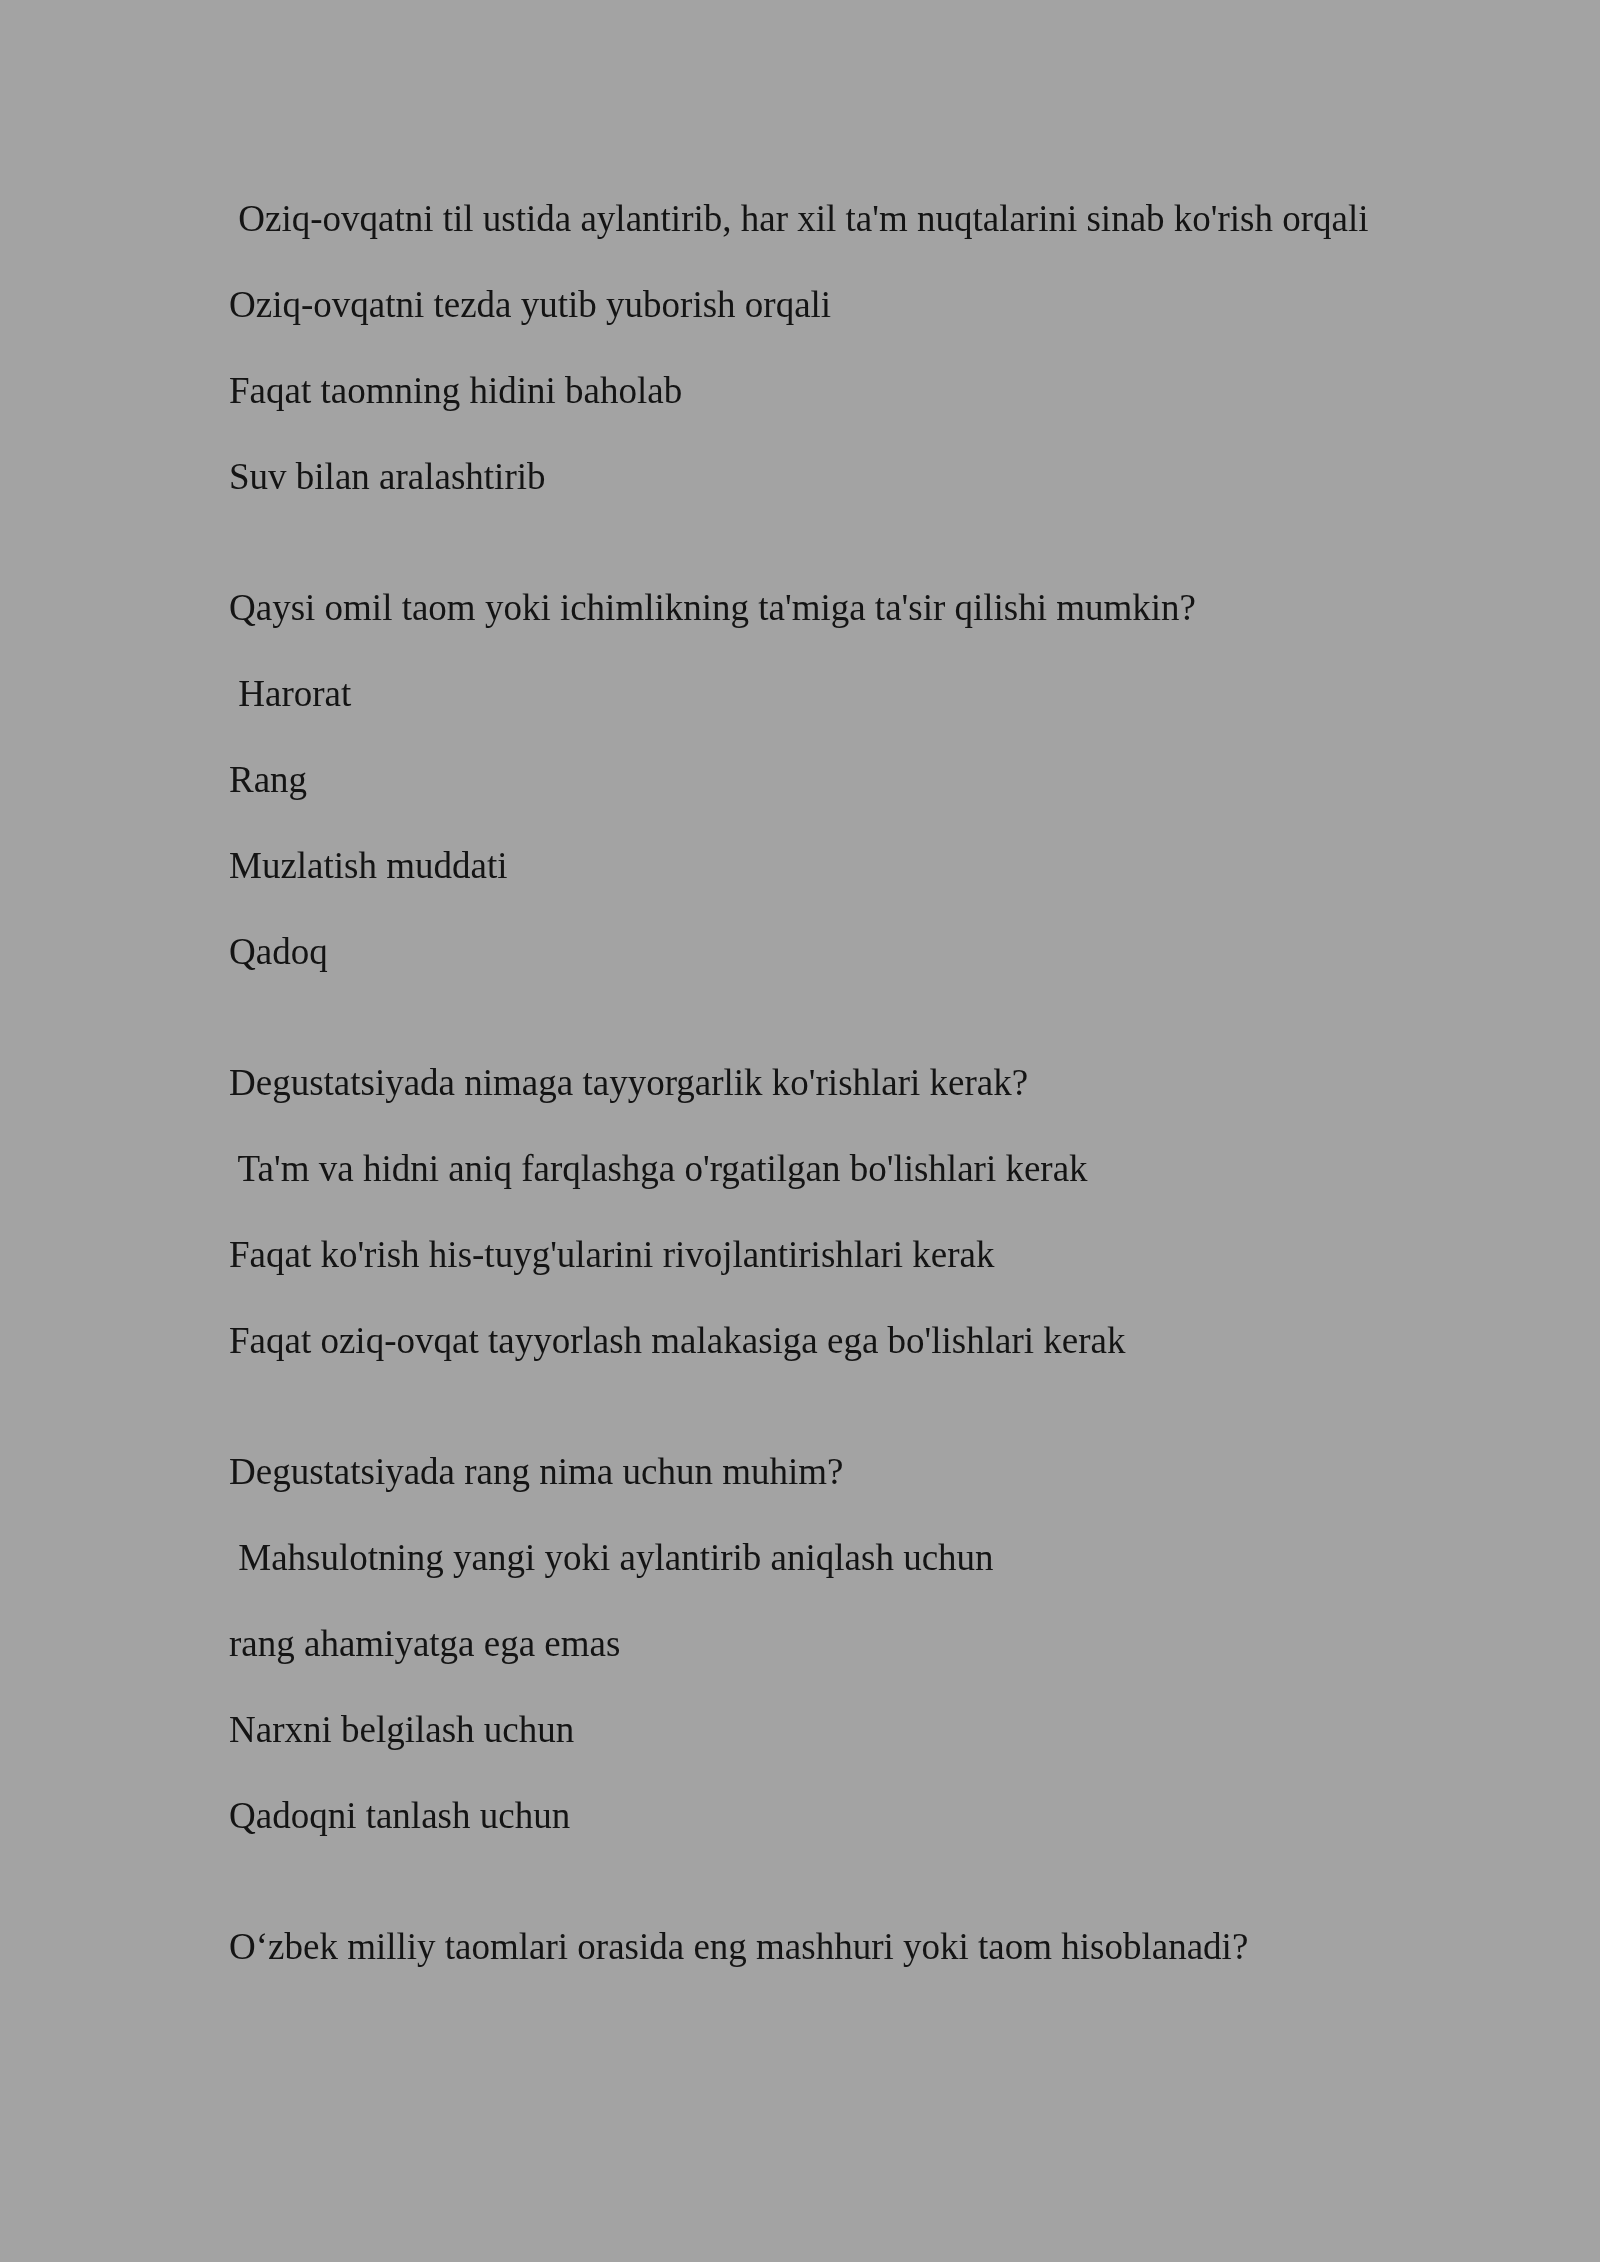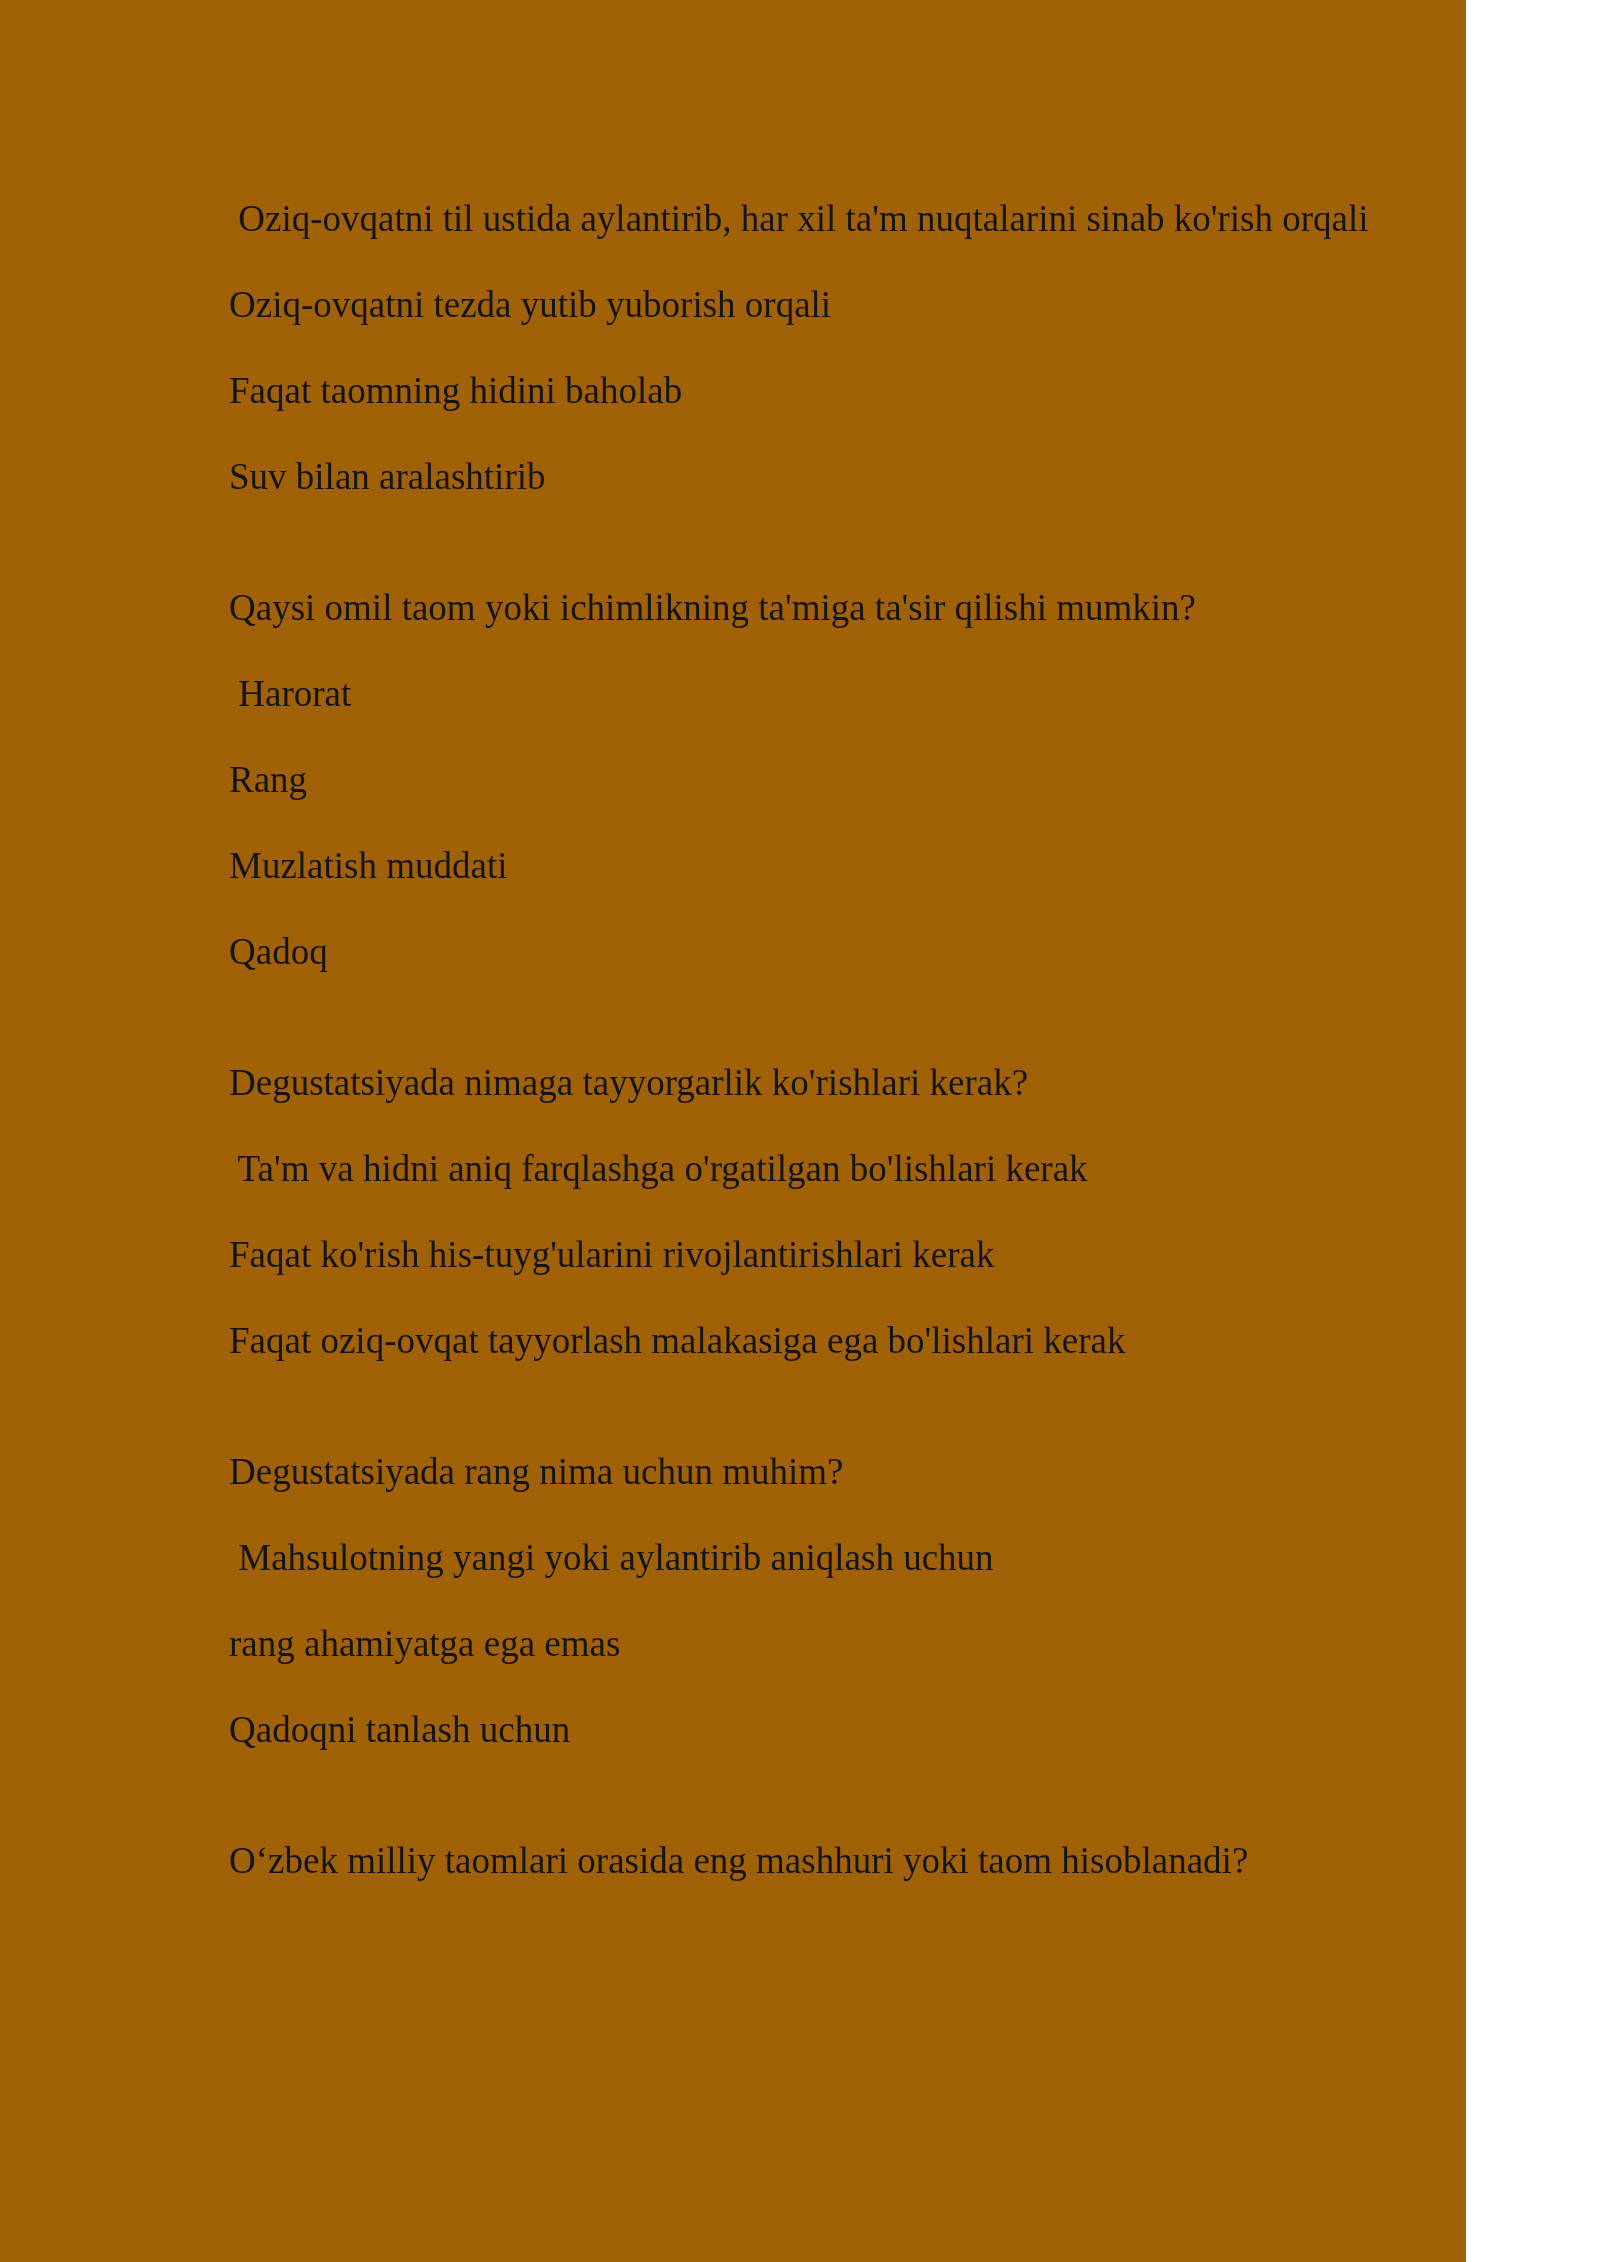--- a/index.html
+++ b/index.html
@@ -2,23 +2,23 @@
 <html><head>
 <meta charset="utf-8">
 <style>
   html, body {
     margin: 0;
     padding: 0;
     background: #ffffff;
   }
   .page {
     position: relative;
-    width: 1466px;
+    width: 1600px;
     height: 2262px;
-    background: #a16207;
+    background: #a3a3a3;
     overflow: hidden;
     font-family: "Liberation Serif", "DejaVu Serif", serif;
   }
   .doc-text {
     position: absolute;
     left: 229px;
     top: 176px;
     width: 1330px;
     color: #141414;
     font-size: 37px;
@@ -47,16 +47,17 @@
     <p class="option">Rang</p>
     <p class="option">Muzlatish muddati</p>
     <p class="option">Qadoq</p>
     <p class="question">Degustatsiyada nimaga tayyorgarlik ko'rishlari kerak?</p>
     <p class="option"> Ta'm va hidni aniq farqlashga o'rgatilgan bo'lishlari kerak</p>
     <p class="option">Faqat ko'rish his-tuyg'ularini rivojlantirishlari kerak</p>
     <p class="option">Faqat oziq-ovqat tayyorlash malakasiga ega bo'lishlari kerak</p>
     <p class="question">Degustatsiyada rang nima uchun muhim?</p>
     <p class="option"> Mahsulotning yangi yoki aylantirib aniqlash uchun</p>
     <p class="option">rang ahamiyatga ega emas</p>
+    <p class="option">Narxni belgilash uchun</p>
     <p class="option">Qadoqni tanlash uchun</p>
     <p class="question">Oʻzbek milliy taomlari orasida eng mashhuri yoki taom hisoblanadi?</p>
   </div>
 </div>
 
 </body></html>

